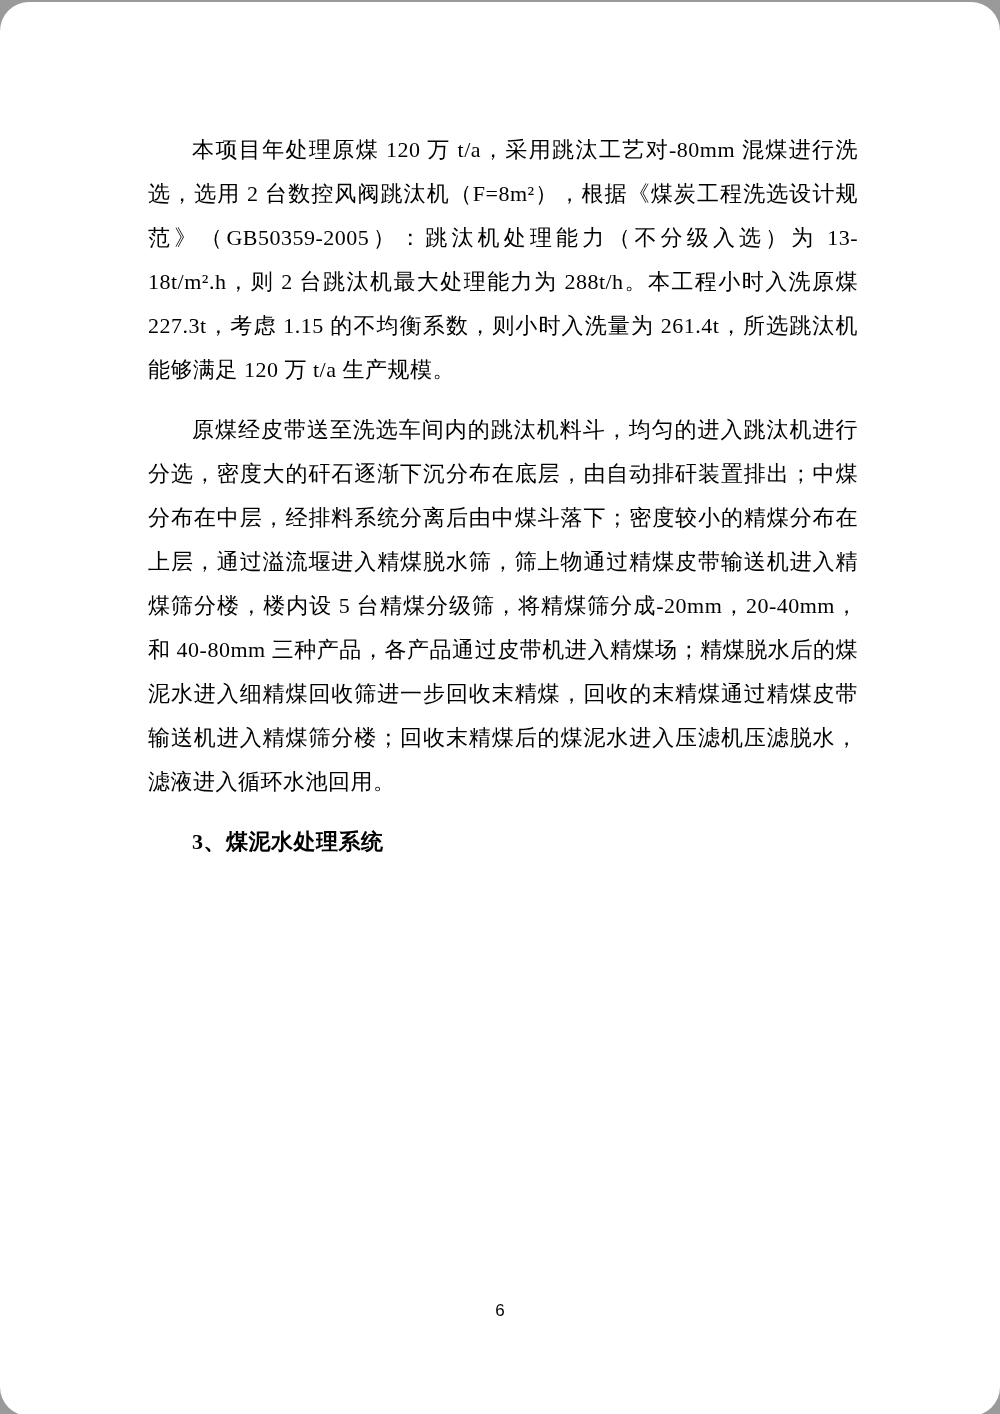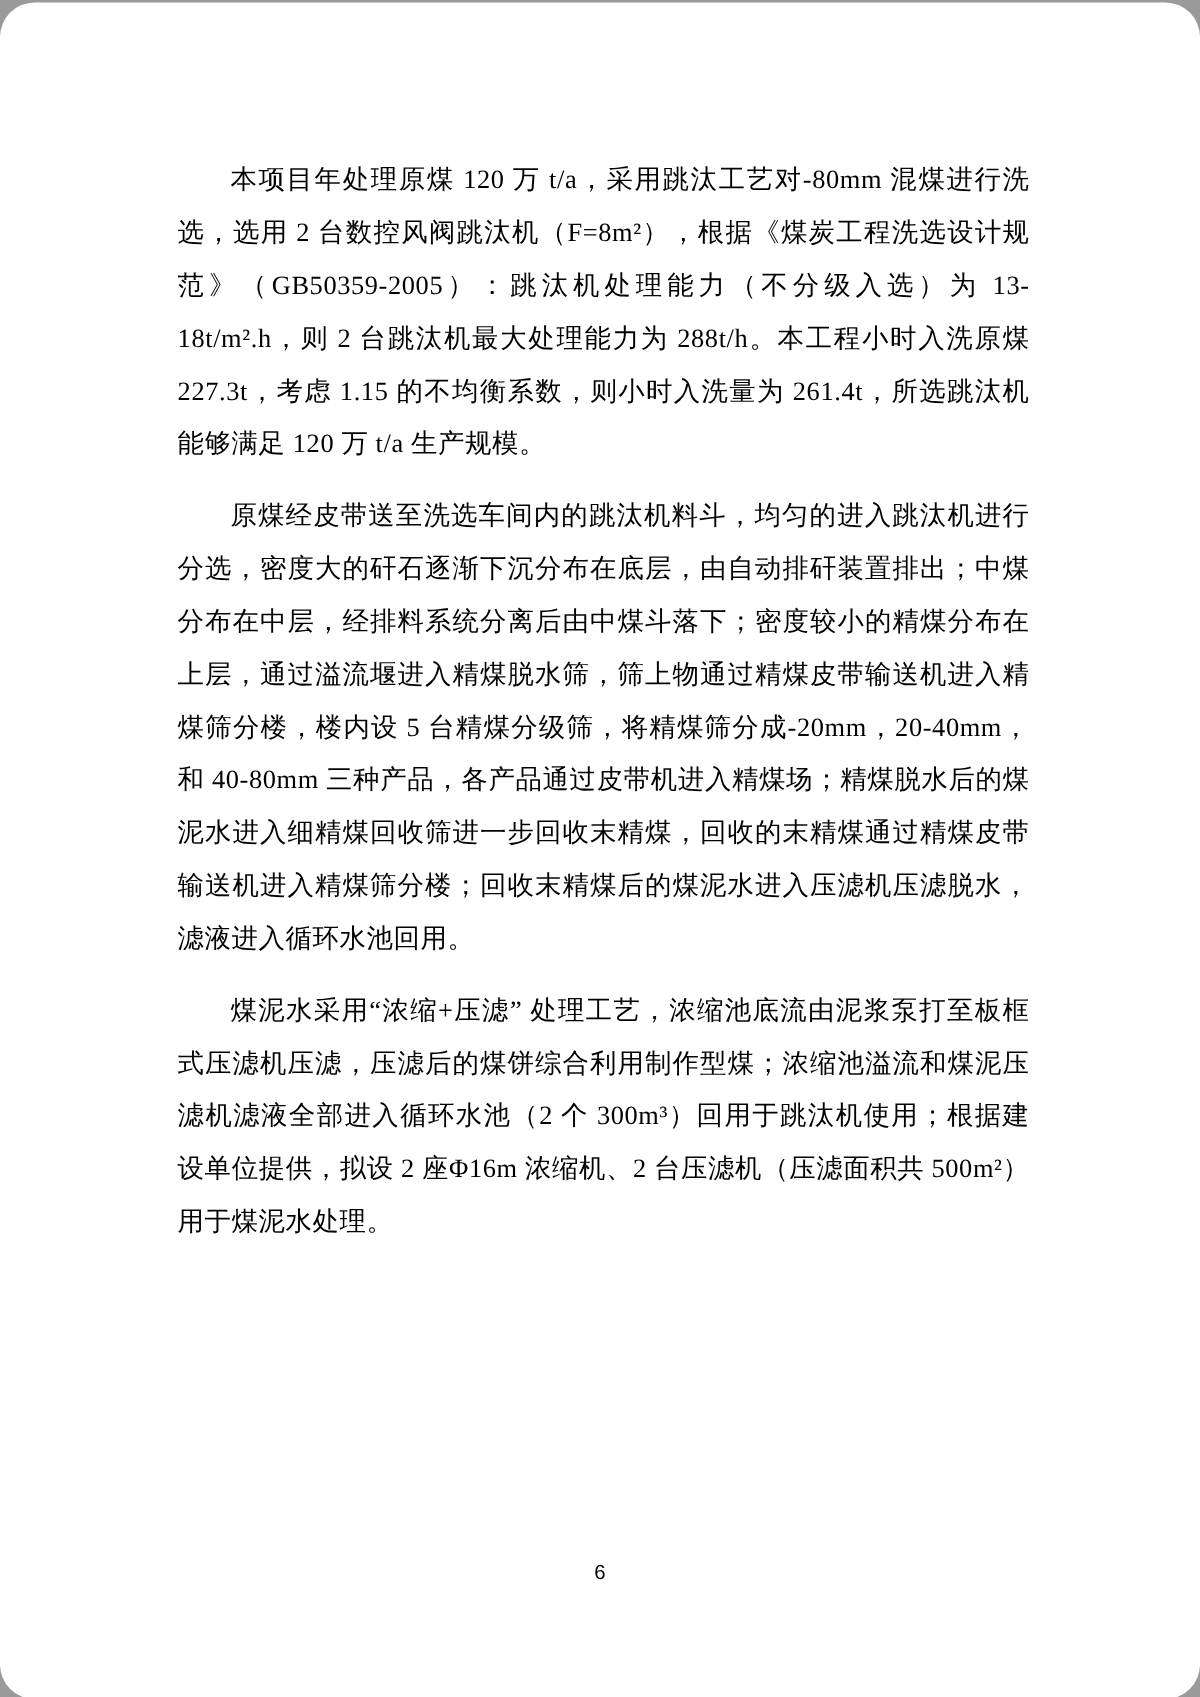--- a/index.html
+++ b/index.html
@@ -56,17 +56,17 @@
     font-family: "Liberation Sans", "DejaVu Sans", sans-serif;
   }
 </style>
 </head>
 <body>
 
 <div class="page">
   <div class="content">
     <p class="para">本项目年处理原煤 120 万 t/a，采用跳汰工艺对-80mm 混煤进行洗选，选用 2 台数控风阀跳汰机（F=8m²），根据《煤炭工程洗选设计规范》（GB50359-2005）：跳汰机处理能力（不分级入选）为 13-18t/m².h，则 2 台跳汰机最大处理能力为 288t/h。本工程小时入洗原煤 227.3t，考虑 1.15 的不均衡系数，则小时入洗量为 261.4t，所选跳汰机能够满足 120 万 t/a 生产规模。</p>
     <p class="para">原煤经皮带送至洗选车间内的跳汰机料斗，均匀的进入跳汰机进行分选，密度大的矸石逐渐下沉分布在底层，由自动排矸装置排出；中煤分布在中层，经排料系统分离后由中煤斗落下；密度较小的精煤分布在上层，通过溢流堰进入精煤脱水筛，筛上物通过精煤皮带输送机进入精煤筛分楼，楼内设 5 台精煤分级筛，将精煤筛分成-20mm，20-40mm，和 40-80mm 三种产品，各产品通过皮带机进入精煤场；精煤脱水后的煤泥水进入细精煤回收筛进一步回收末精煤，回收的末精煤通过精煤皮带输送机进入精煤筛分楼；回收末精煤后的煤泥水进入压滤机压滤脱水，滤液进入循环水池回用。</p>
-    <p class="para">煤泥水采用“浓缩+压滤” 处理工艺，浓缩池底流由泥浆泵打至板框式压滤机压滤，压滤后的煤饼综合利用制作型煤；浓缩池溢流和煤泥压滤机滤液全部进入循环水池（2 个 300m³）回用于跳汰机使用；根据建设单位提供，拟设 2 座Φ16m 浓缩机、2 台压滤机（压滤面积共 500m²）用于煤泥水处理。</p>
+    <p class="para heading">3、煤泥水处理系统</p>
   </div>
 
   <div class="page-footer">6</div>
 </div>
 
 </body></html>

